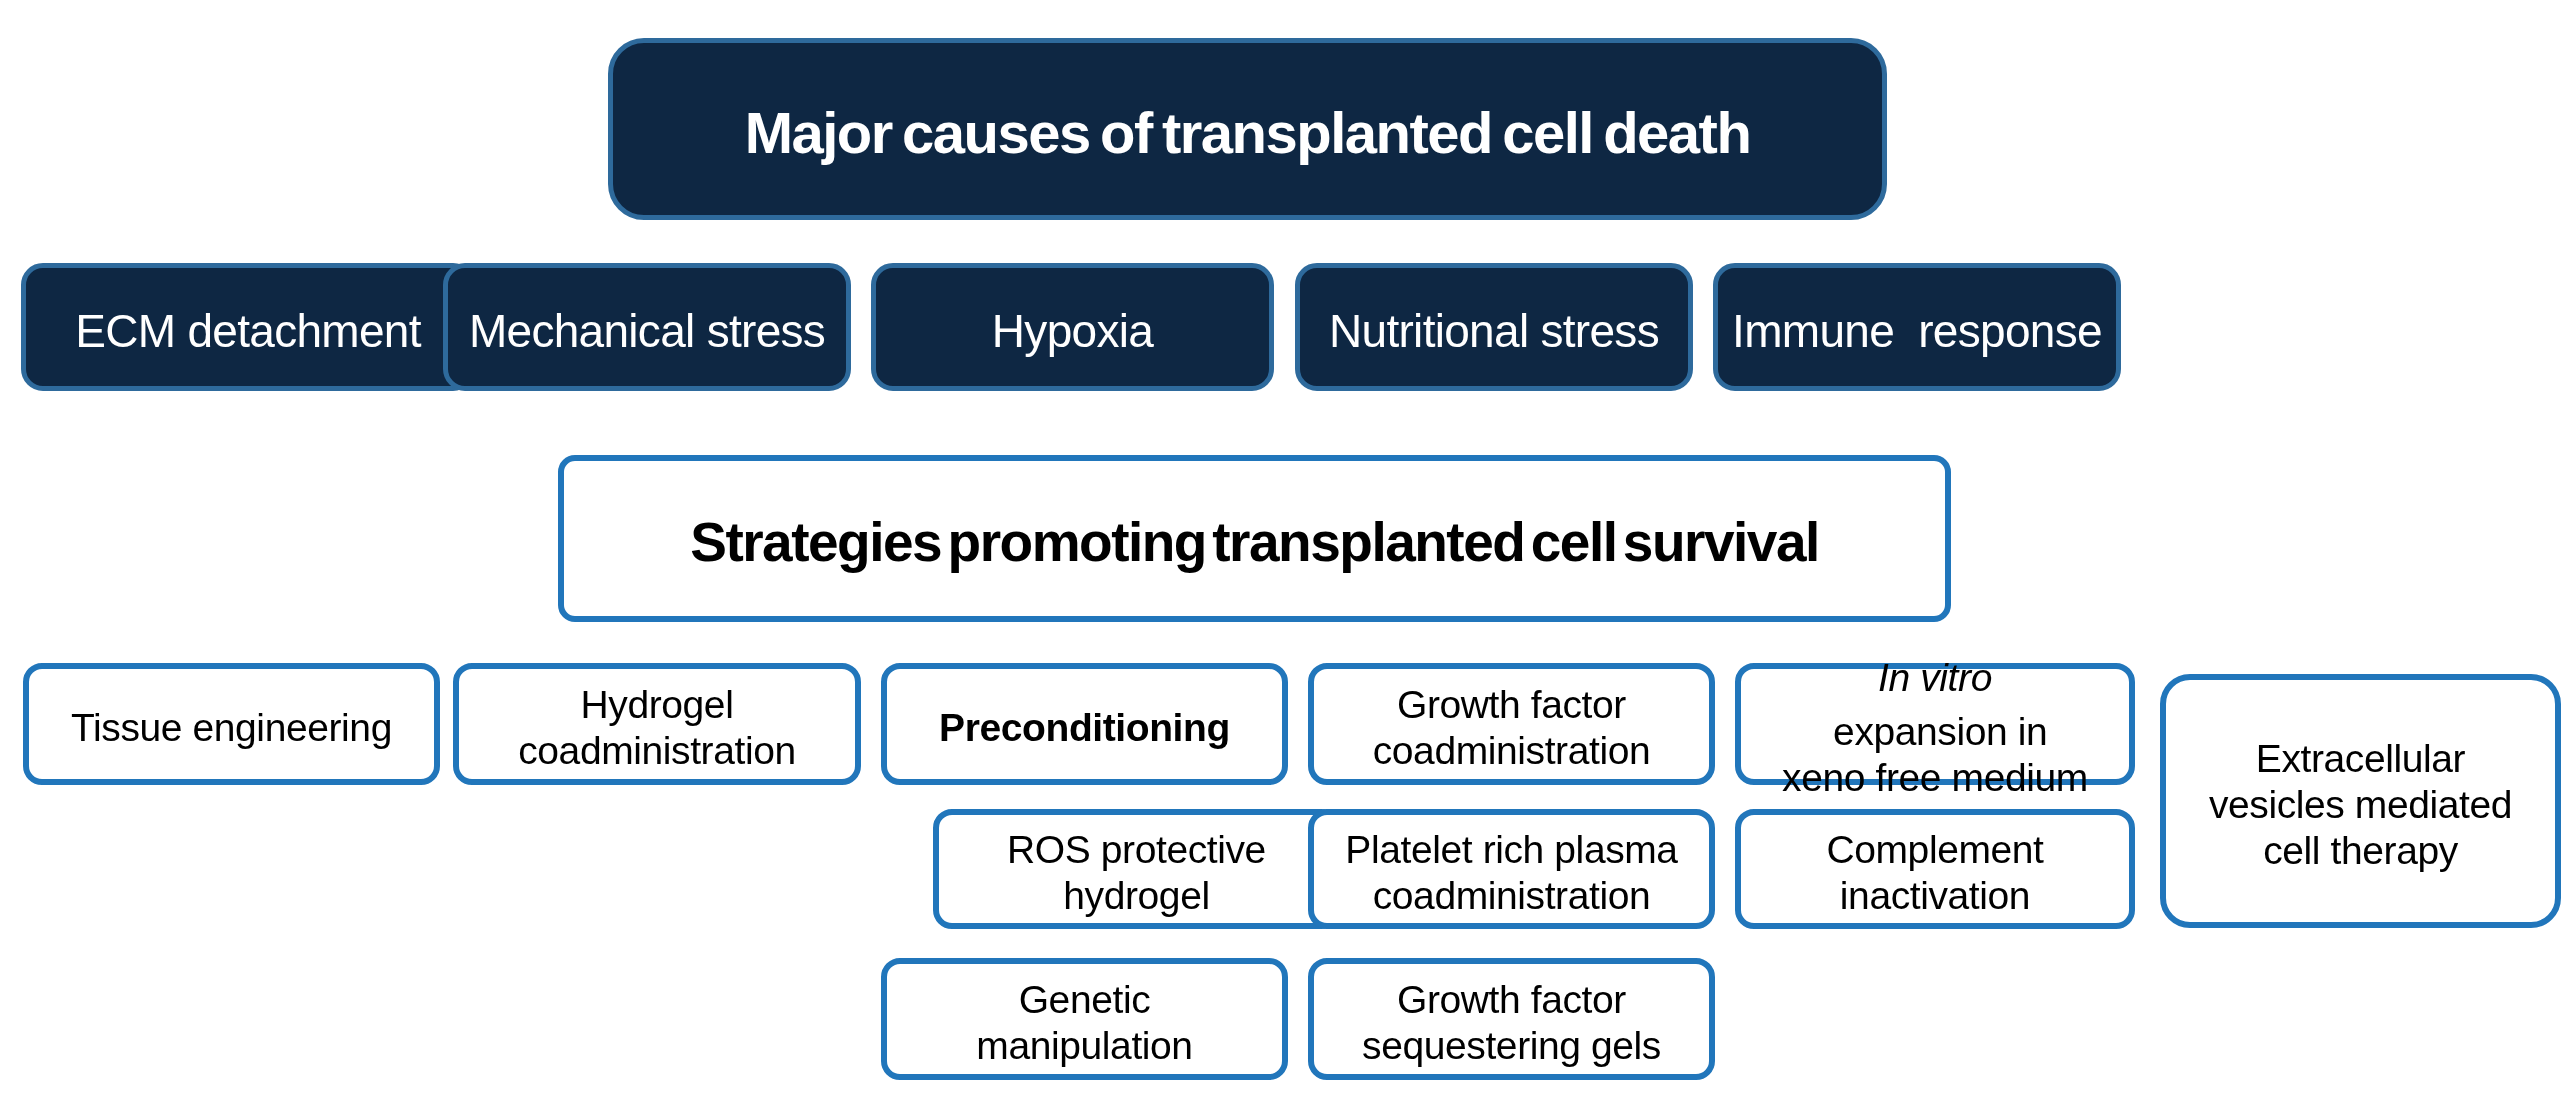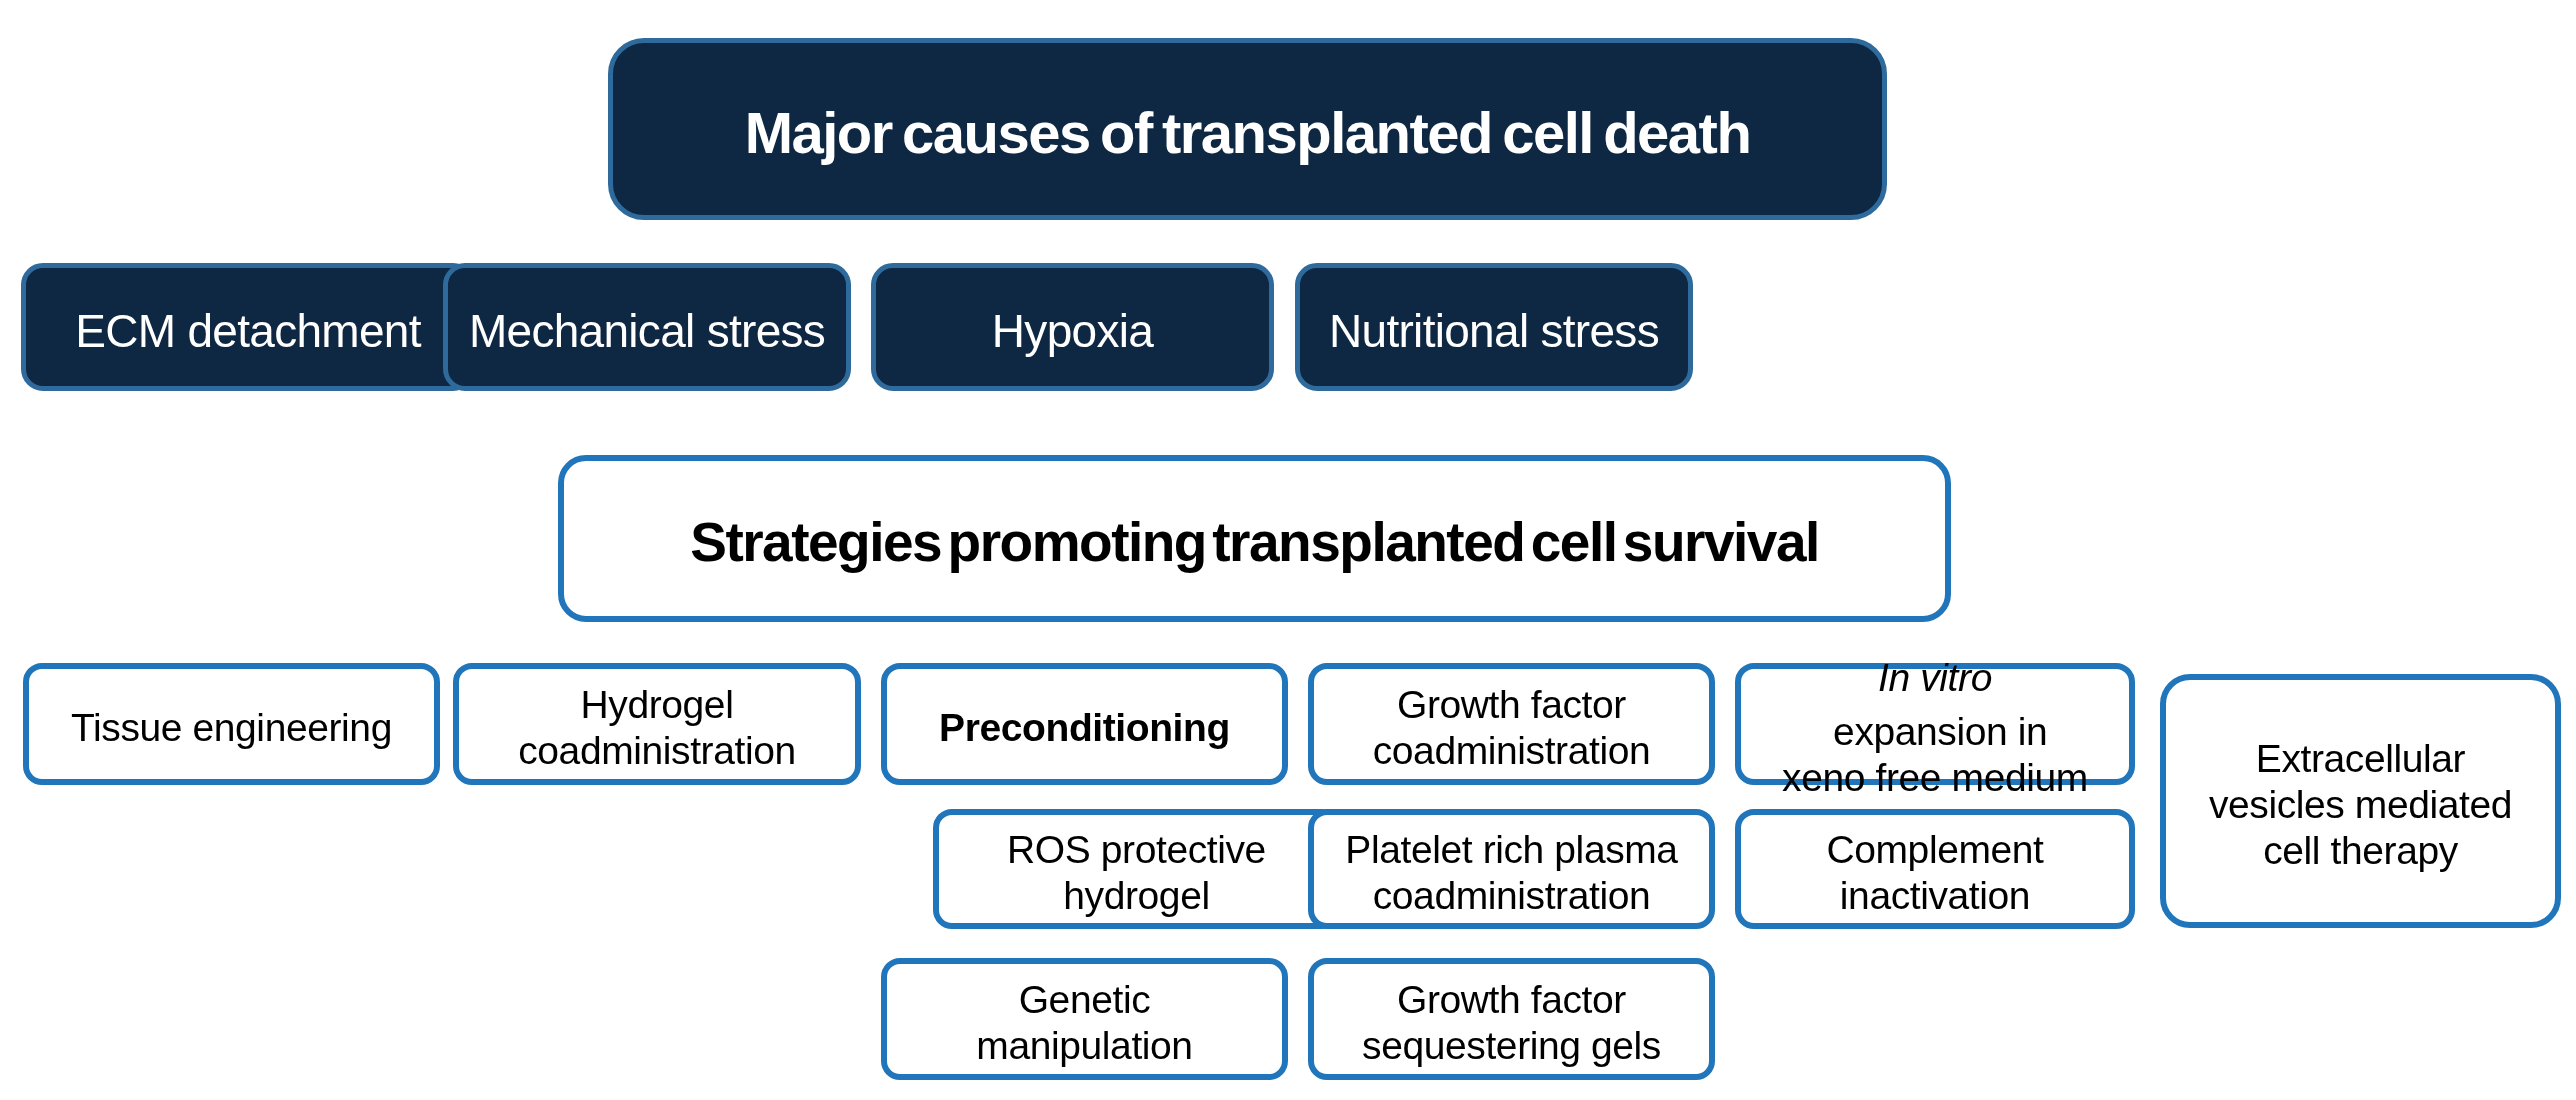--- a/index.html
+++ b/index.html
@@ -55,21 +55,21 @@
     background: var(--background);
     border: 6px solid var(--light-border);
     border-radius: 19px;
     color: var(--light-text);
     font-size: 39px;
     letter-spacing: -0.4px;
     line-height: 1.18;
   }
   .light.hdr {
     border-width: 6.7px;
-    border-radius: 28px;
+    border-radius: 17px;
     font-size: 55px;
     font-weight: bold;
     letter-spacing: -1.5px;
     word-spacing: -7.4px;
   }
   .light.tall {
     border-width: 6.7px;
     border-radius: 30px;
   }
   
@@ -105,20 +105,23 @@
     <span class="lbl">ECM detachment</span>
   </div>
   <div class="node dark" id="c1">
     <span class="lbl">Mechanical stress</span>
   </div>
   <div class="node dark" id="c2">
     <span class="lbl">Hypoxia</span>
   </div>
   <div class="node dark" id="c3">
     <span class="lbl">Nutritional stress</span>
+  </div>
+  <div class="node dark" id="c4">
+    <span class="lbl">Immune  response</span>
   </div>
 
   <div class="node light hdr" id="strategies-header">
     <span class="lbl">Strategies promoting transplanted cell survival</span>
   </div>
 
   <div class="node light" id="s0">
     <span class="lbl">Tissue engineering</span>
   </div>
   <div class="node light" id="s1">

